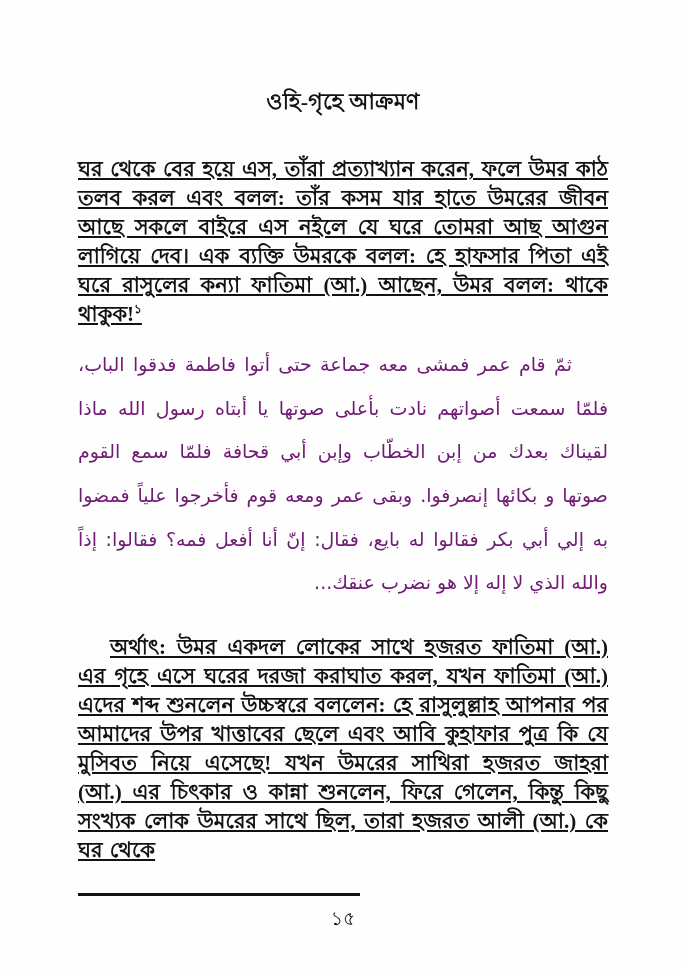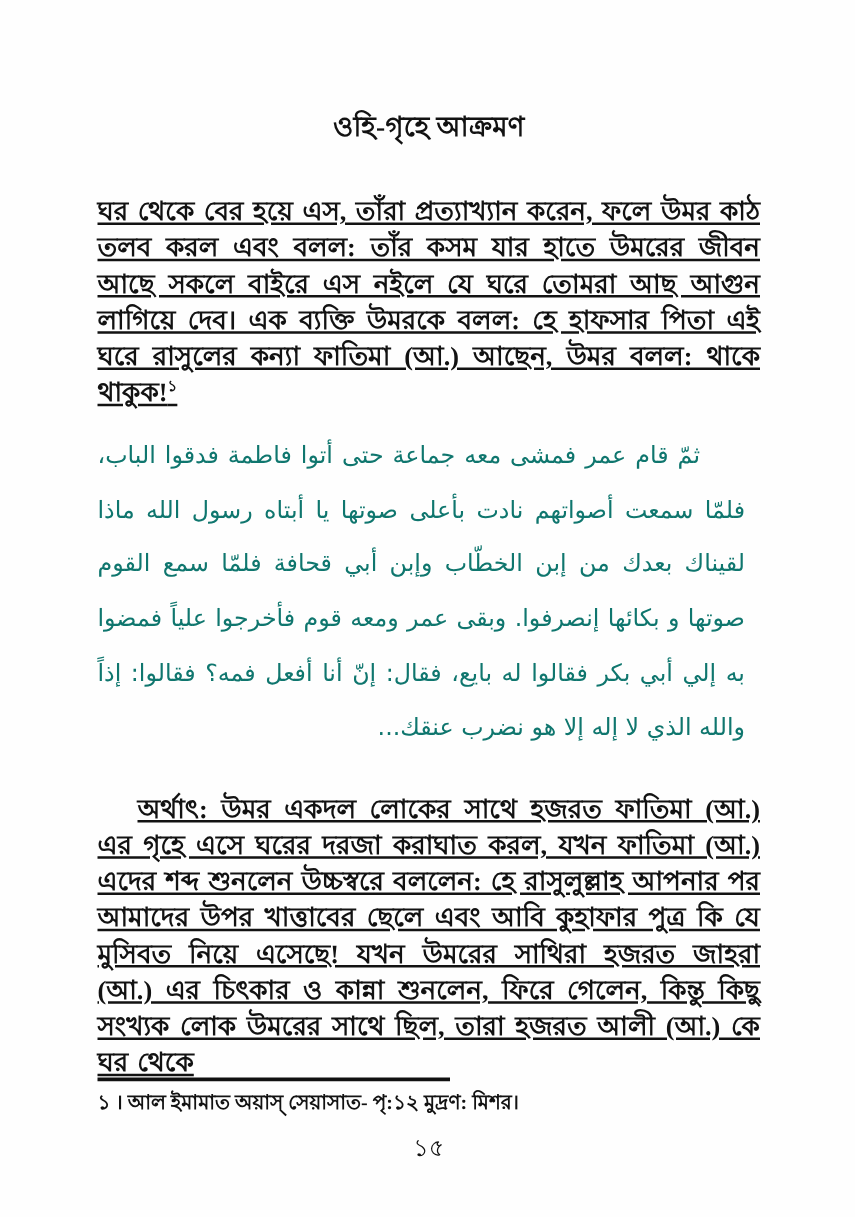--- a/index.html
+++ b/index.html
@@ -57,23 +57,23 @@
   }
 
   .arabic-quote {
     direction: rtl;
     unicode-bidi: embed;
     text-align: justify;
     font-family: "DejaVu Sans", "DejaVu Serif", serif;
     font-size: 19px;
     font-weight: 400;
     line-height: 2.3;
-    margin: 14px 12px 10px 0;
+    margin: 14px 0 10px 0;
     text-indent: 36px;
-    color: #0f766e;
+    color: #701a75;
   }
 
   .footer-area {
     position: absolute;
     left: 78px;
     right: 76px;
     bottom: 38px;
   }
 
   .footnote-rule {
@@ -105,17 +105,16 @@
 
   <p class="body-para"><span>ঘর থেকে বের হয়ে এস, তাঁরা প্রত্যাখ্যান করেন, ফলে উমর কাঠ তলব করল এবং বলল: তাঁর কসম যার হাতে উমরের জীবন আছে সকলে বাইরে এস নইলে যে ঘরে তোমরা আছ আগুন লাগিয়ে দেব। এক ব্যক্তি উমরকে বলল: হে হাফসার পিতা এই ঘরে রাসুলের কন্যা ফাতিমা (আ.) আছেন, উমর বলল: থাকে থাকুক!</span><sup class="fn-ref">১</sup></p>
 
 
   <p class="arabic-quote" dir="rtl">ثمّ قام عمر فمشى معه جماعة حتى أتوا فاطمة فدقوا الباب، فلمّا سمعت أصواتهم نادت بأعلى صوتها يا أبتاه رسول الله ماذا لقيناك بعدك من إبن الخطّاب وإبن أبي قحافة فلمّا سمع القوم صوتها و بكائها إنصرفوا. وبقى عمر ومعه قوم فأخرجوا علياً فمضوا به إلي أبي بكر فقالوا له بايع، فقال: إنّ أنا أفعل فمه؟ فقالوا: إذاً والله الذي لا إله إلا هو نضرب عنقك...</p>
 
   <p class="body-para indent-first">অর্থাৎ: উমর একদল লোকের সাথে হজরত ফাতিমা (আ.) এর গৃহে এসে ঘরের দরজা করাঘাত করল, যখন ফাতিমা (আ.) এদের শব্দ শুনলেন উচ্চস্বরে বললেন: হে রাসুলুল্লাহ আপনার পর আমাদের উপর খাত্তাবের ছেলে এবং আবি কুহাফার পুত্র কি যে মুসিবত নিয়ে এসেছে! যখন উমরের সাথিরা হজরত জাহরা (আ.) এর চিৎকার ও কান্না শুনলেন, ফিরে গেলেন, কিন্তু কিছু সংখ্যক লোক উমরের সাথে ছিল, তারা হজরত আলী (আ.) কে ঘর থেকে</p>
 
   <div class="footer-area">
     <hr class="footnote-rule">
-    <p class="footnote-text">১ । আল ইমামাত অয়াস্ সেয়াসাত- পৃ:১২ মুদ্রণ: মিশর।</p>
     <div class="page-number">১৫</div>
   </div>
 
 </div>
 
 </body></html>

